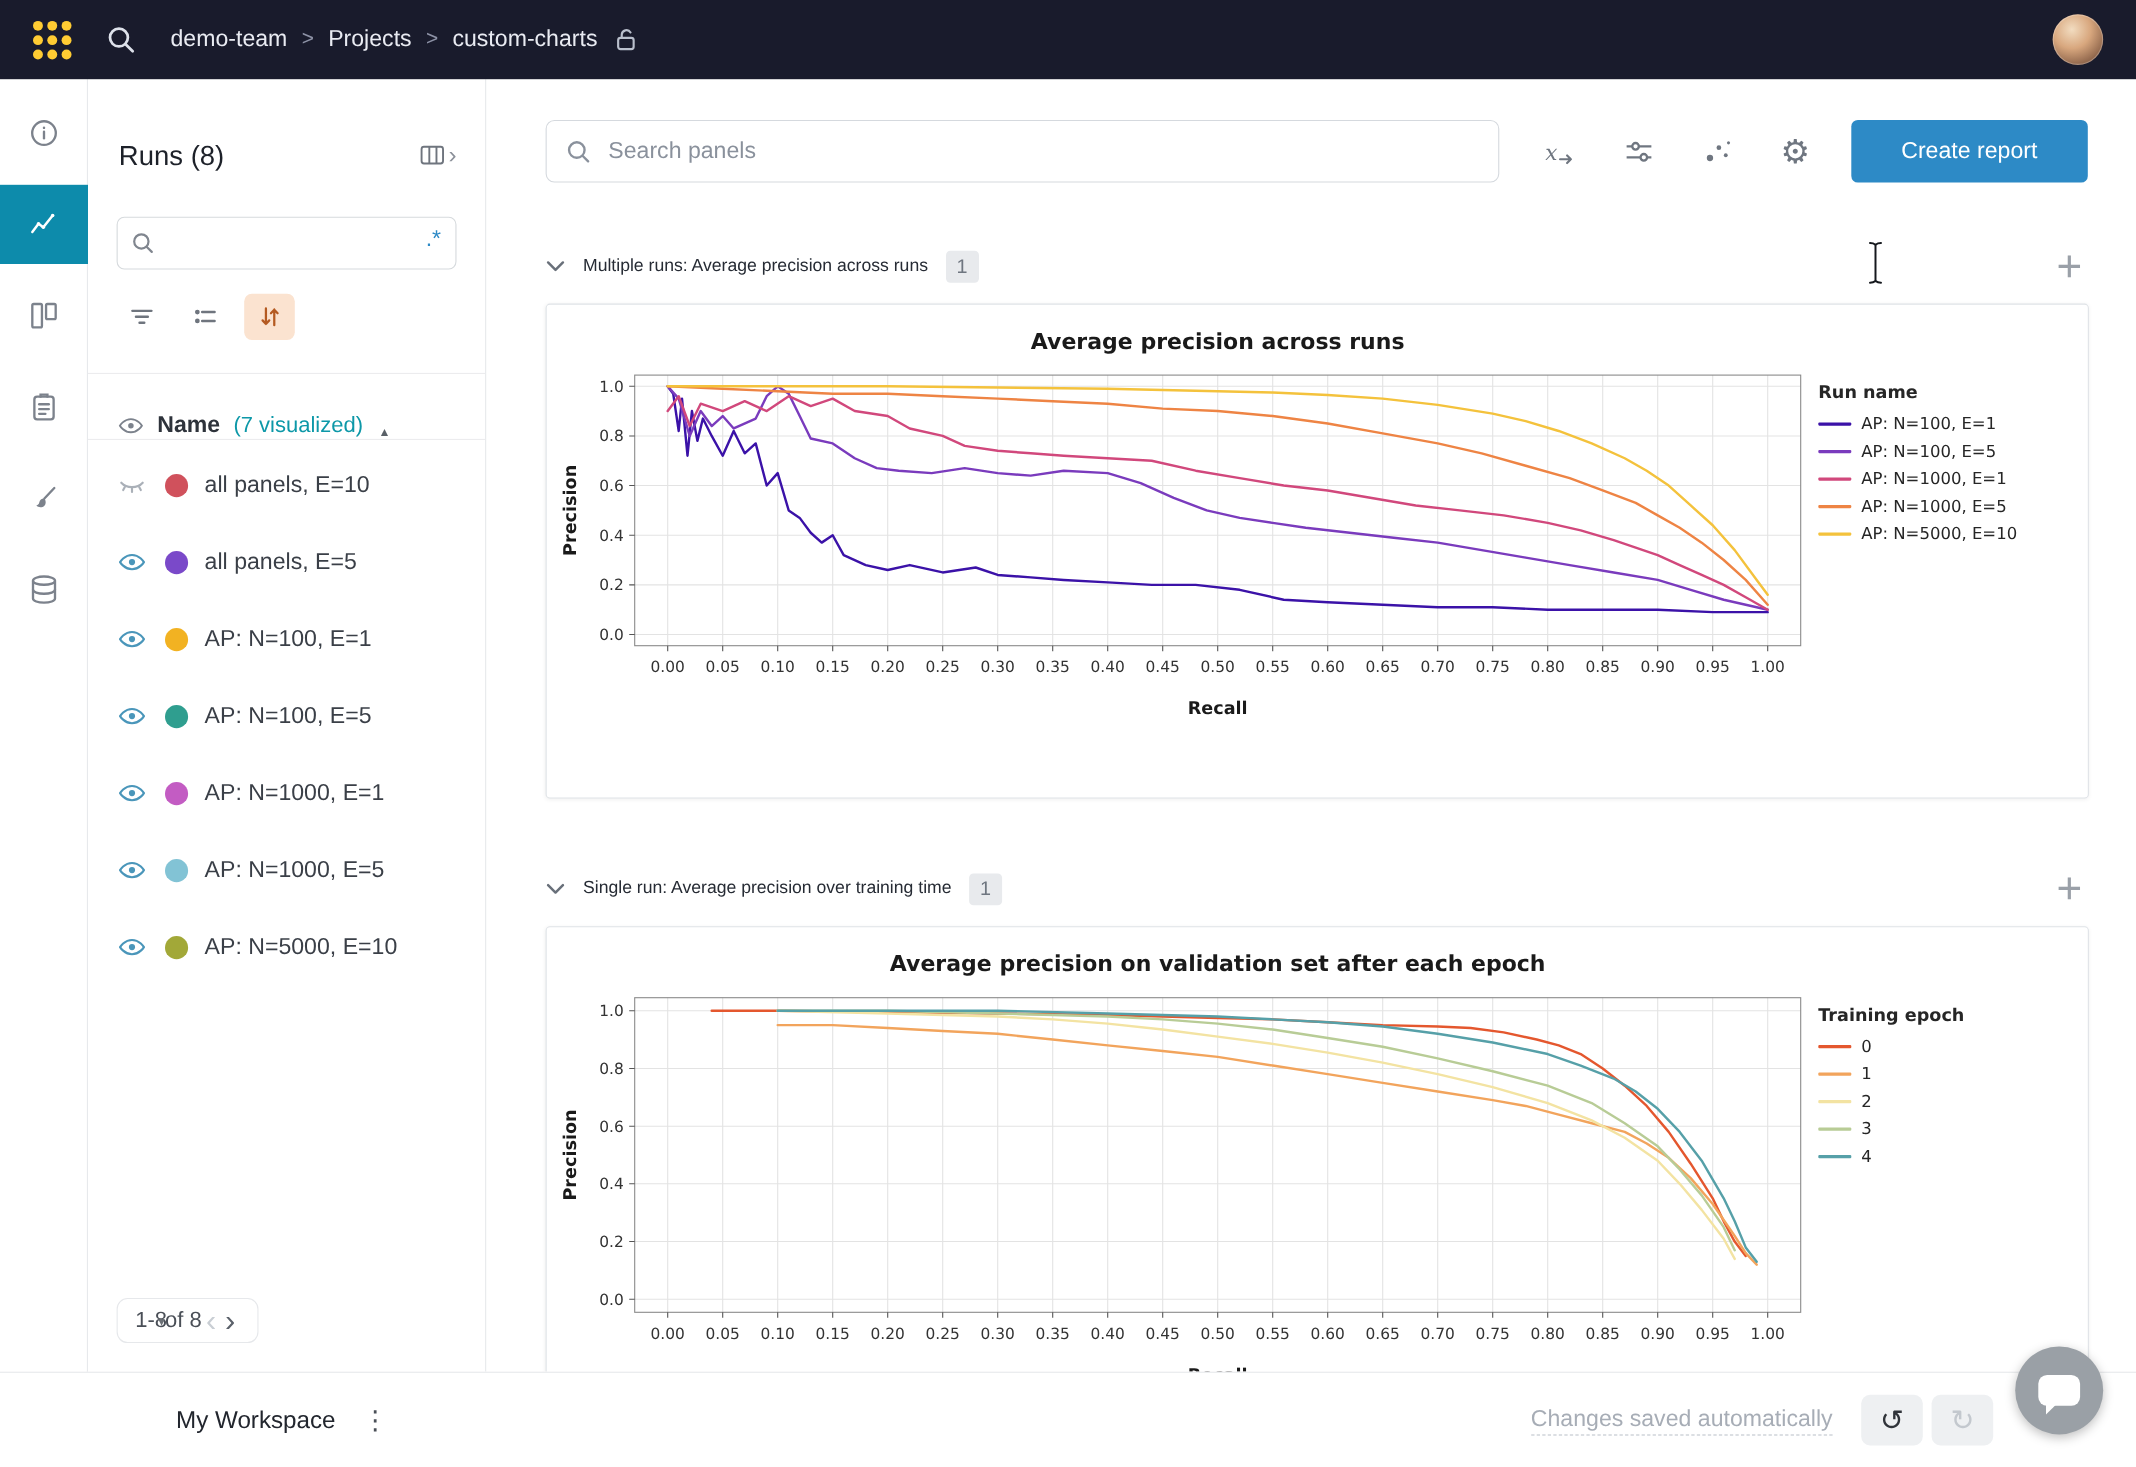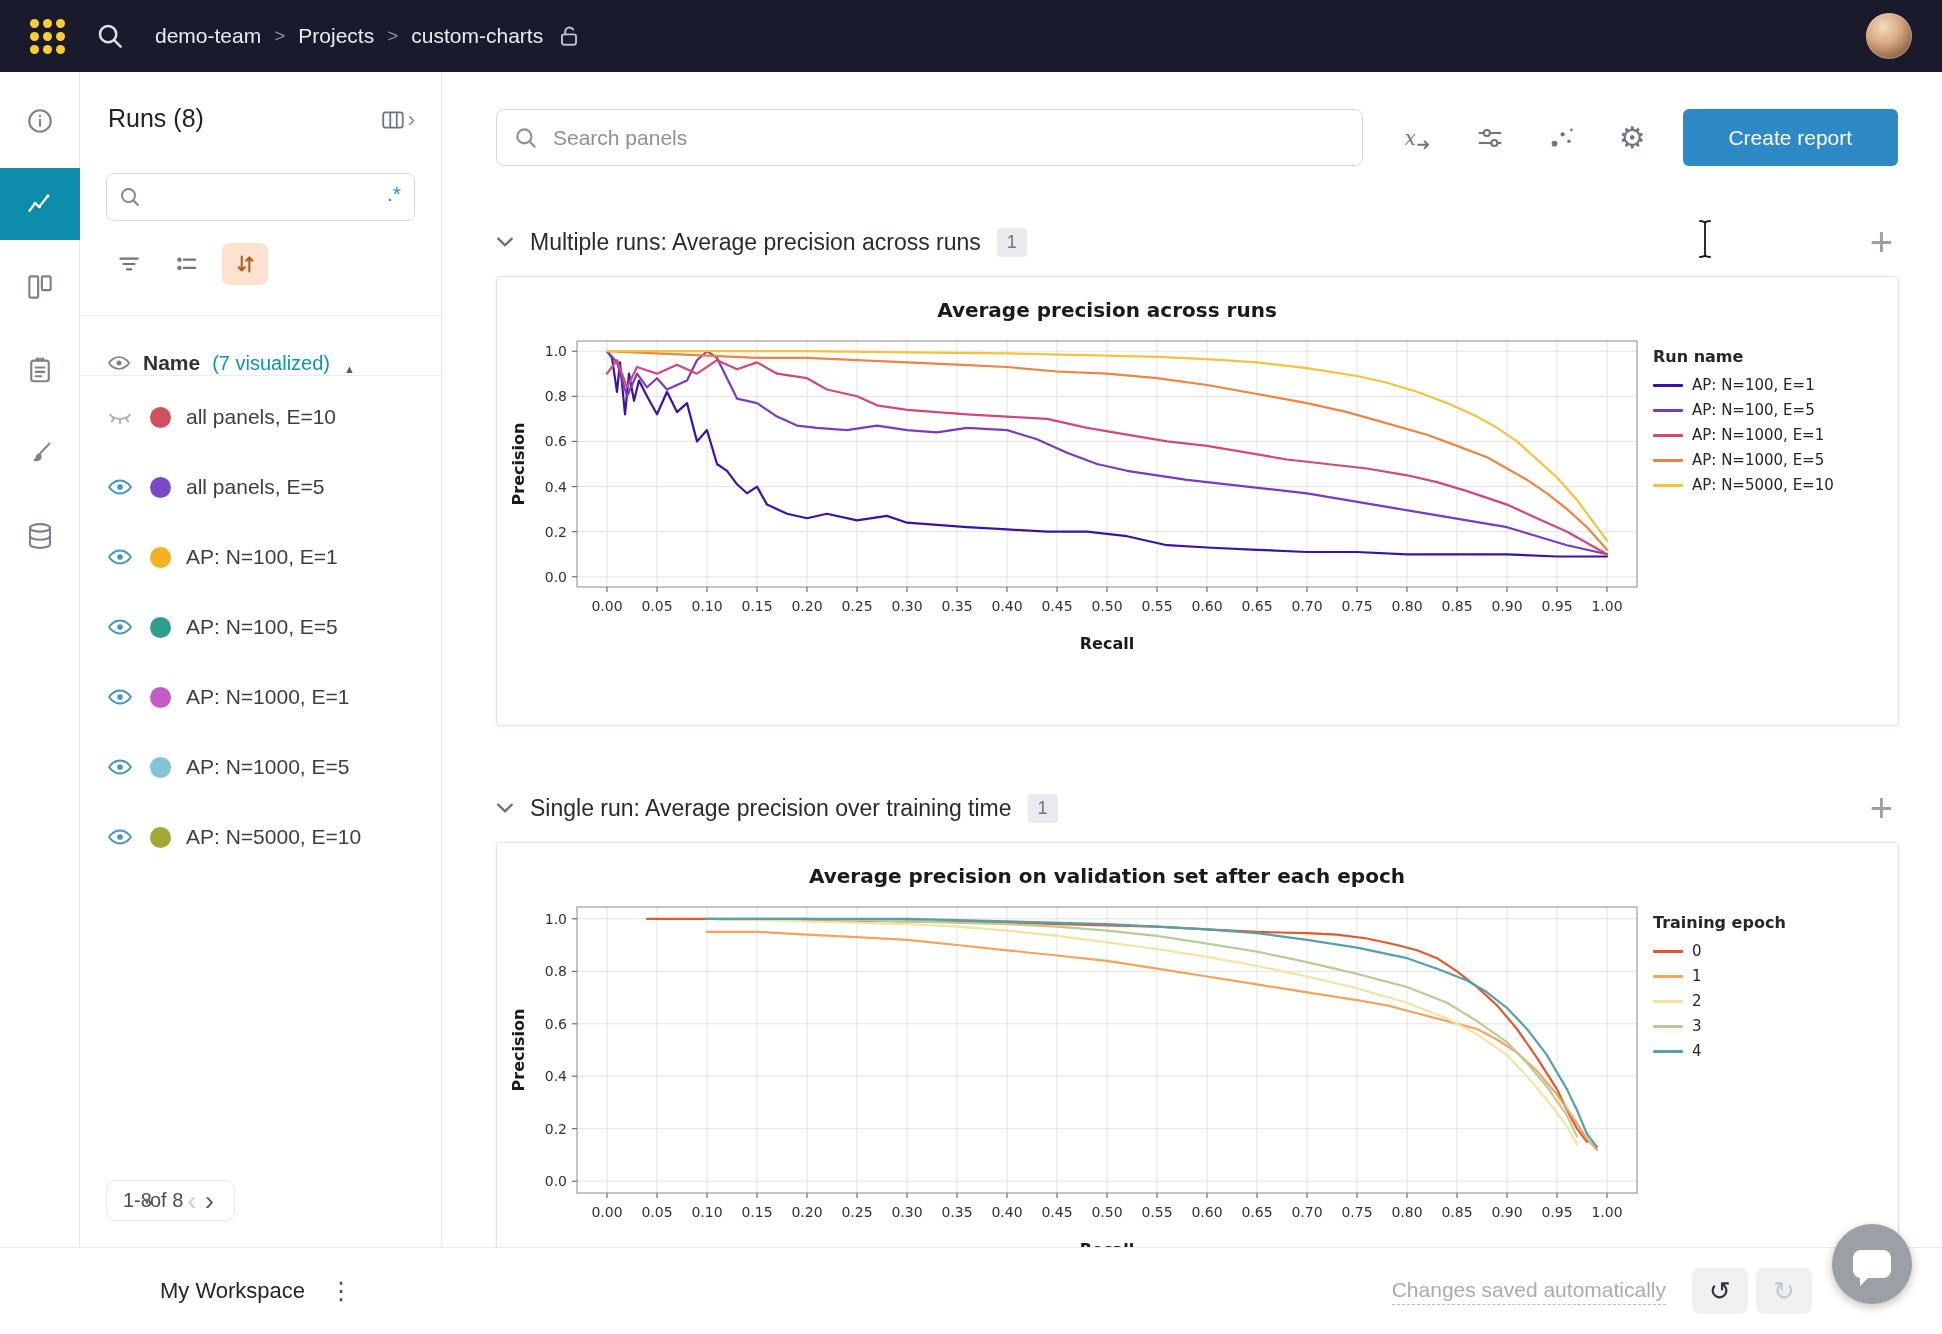--- a/index.html
+++ b/index.html
@@ -24,21 +24,21 @@
   .rail { position:absolute; left:0; top:72px; bottom:0; width:80px; background:#fff;
           border-right:1px solid #e7e9ec; display:flex; flex-direction:column; align-items:center;
           padding-top:13px; gap:11px; z-index:10; }
   .rail-item { width:80px; height:72px; display:flex; align-items:center; justify-content:center;
                color:#7c828c; cursor:pointer; }
   .rail-item.active { background:#0d8bab; color:#ffffff; }
 
   
   .sidebar { position:absolute; left:80px; top:72px; bottom:87px; width:362px; background:#fff;
              border-right:1px solid #e7e9ec; z-index:10; }
-  .sidebar-header { display:flex; align-items:flex-end; padding:32px 26px 0 28px; }
+  .sidebar-header { display:flex; align-items:flex-start; padding:32px 26px 0 28px;margin-top:24px; }
   .sidebar-title { font-size:25px; font-weight:500; color:#1d2129; }
   .sidebar-header-icons { margin-left:auto; display:flex; align-items:center; gap:2px; color:#6f757e; cursor:pointer; }
   .sidebar-header-icons .gt { font-size:22px; color:#8b9099; }
   .search-row { margin:40px 26px 0 26px; position:relative; }
   .search-row input { width:100%; height:48px; border:1px solid #d6dadd; border-radius:7px;
                       padding:0 52px 0 44px; font-size:20px; color:#3a3f47; outline:none;
                       font-family:"Liberation Sans",sans-serif; }
   .search-row .mag { position:absolute; left:12px; top:12px; }
   .search-row .regex { position:absolute; right:14px; top:9px; font-size:21px; color:#2d8ac6; cursor:pointer; }
   .tools-row { margin:22px 26px 0 26px; display:flex; gap:12px; }
@@ -79,21 +79,21 @@
   .toolbar-icons .tbtn { cursor:pointer; display:flex; align-items:center; justify-content:center; }
   .gear-glyph { font-size:30px; color:#6f7680; }
   .create-report { margin-left:37px; width:223px; height:57px; background:#2d8ac6; color:#fff;
                    font-size:21px; font-weight:500; border:none; border-radius:6px; cursor:pointer;
                    font-family:"Liberation Sans",sans-serif; }
 
   .section-head { width:1403px; height:44px; display:flex; align-items:center; gap:16px; }
   .section-head.first { margin-top:54px; }
   .section-head.second { margin-top:60px; }
   .section-head .chev { cursor:pointer; display:flex; }
-  .section-head .title { font-size:23px; color:#262b34; }
+  .section-head .title { font-size:16px; color:#262b34; }
   .section-head .badge { background:#e8eaed; color:#6f7680; font-size:18px; border-radius:4px;
                          padding:4px 10px; }
   .section-head .plus { margin-left:auto; margin-right:6px; font-size:40px; font-weight:300;
                         color:#9aa0a8; cursor:pointer; line-height:30px; }
 
   .panel-card { margin-top:12px; width:1403px; border:1px solid #dfe3e7; border-radius:4px;
                 background:#fff; box-shadow:0 1px 4px rgba(0,0,0,.06); display:flex;
                 padding:6px 0 0 10px; }
   .panel-card.card1 { height:450px; }
   .panel-card.card2 { height:500px; }

